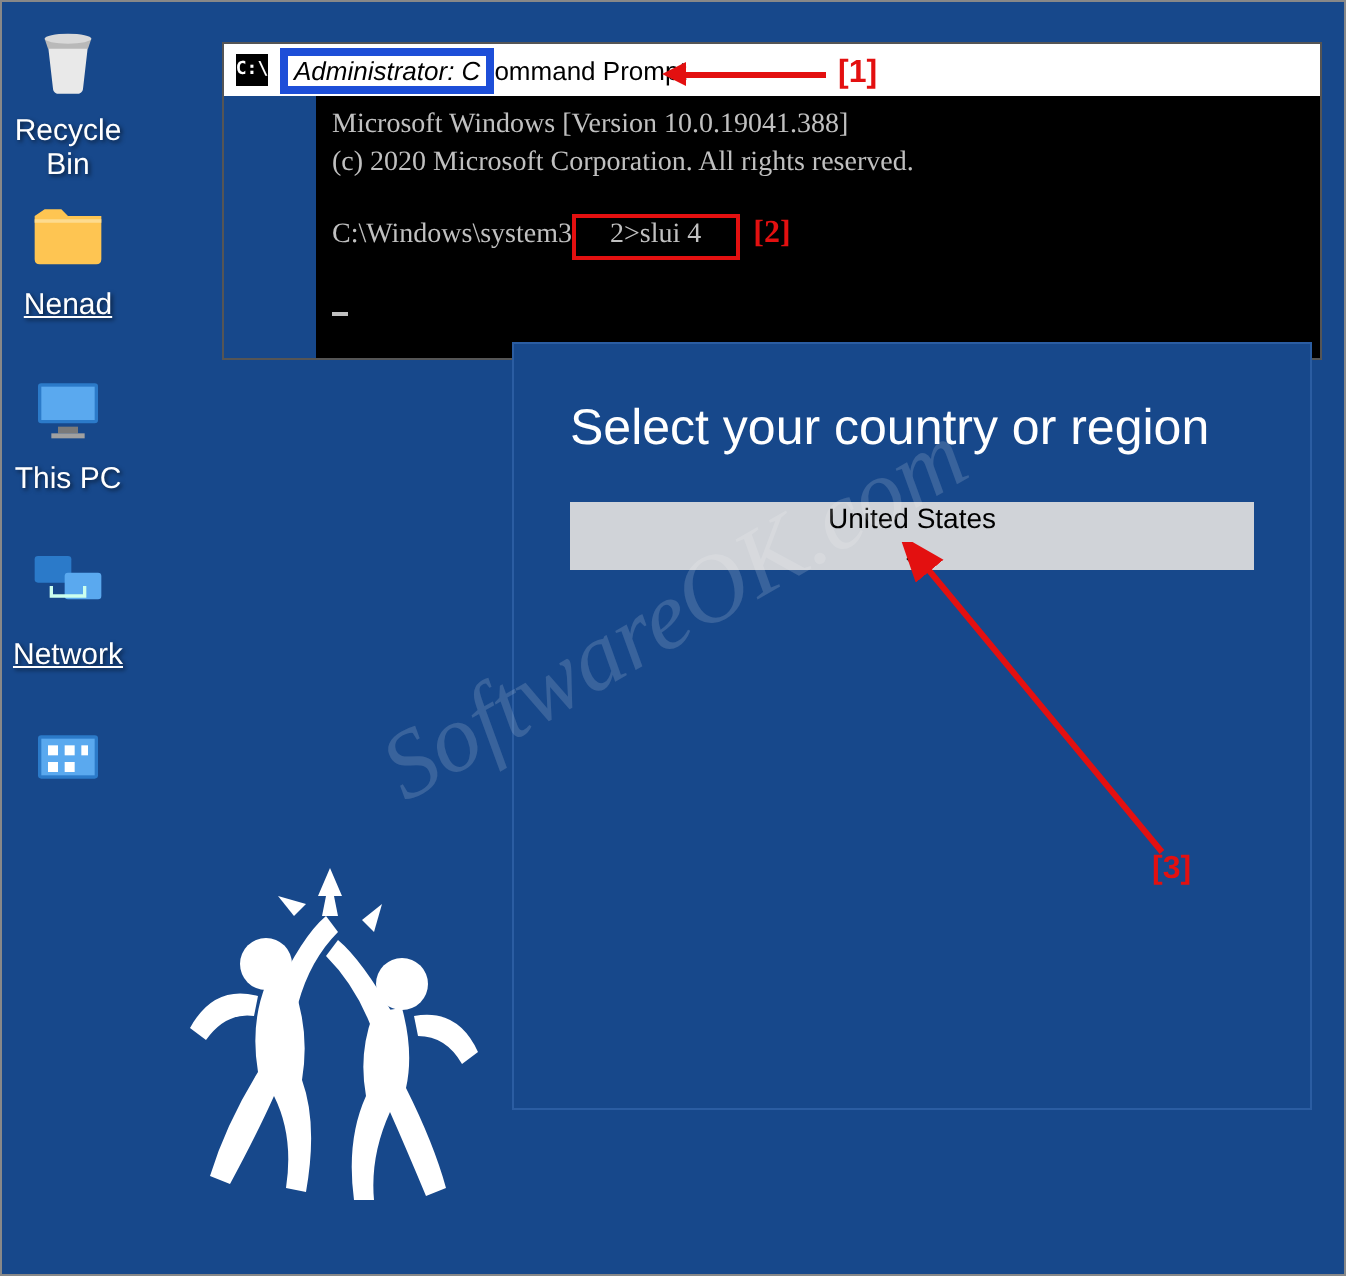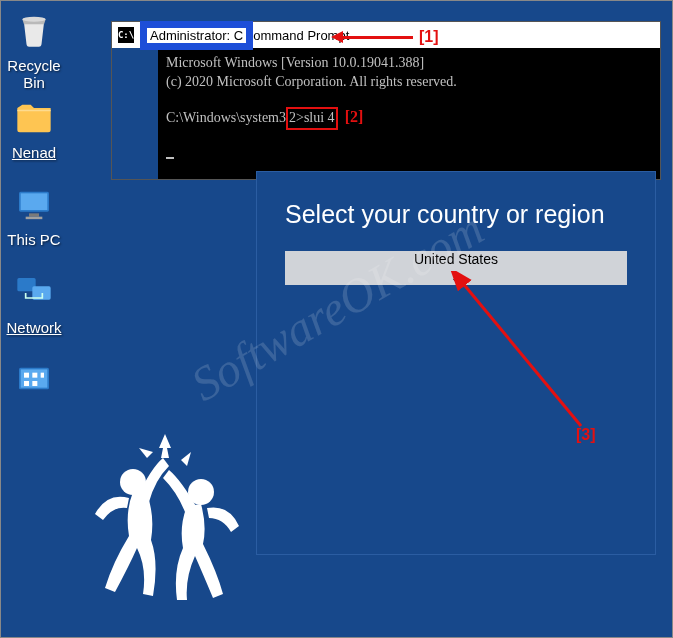--- a/index.html
+++ b/index.html
@@ -44,37 +44,38 @@
       padding: 0 6px;
     }
     .cmd-icon {
       width: 16px; height: 16px;
       display: inline-flex; align-items: center; justify-content: center;
       margin-right: 6px;
       background: #000; color: #fff;
       font-size: 9px; font-family: monospace; font-weight: bold;
     }
     .title-highlight {
-      border: 7px solid #1d4ed8;
+      border: 4px solid #1d4ed8;
       padding: 0 3px;
       position: relative;
+      font-style: italic;
     }
     .cmd-body {
       background: #000;
       color: #c0c0c0;
       font-family: Liberation Serif, serif;
       font-size: 14px;
       padding: 6px 8px 16px 8px;
       line-height: 1.35;
       min-height: 120px;
       margin-left: 46px;
     }
     .cmd-body .cmd-highlight {
       border: 2px solid #e31010;
-      padding: 0 1px;
+      padding: 0 17px;
       color: #c0c0c0;
       display: inline-block;
     }
     .cursor {
       display: inline-block;
       width: 8px; height: 2px;
       background: #c0c0c0;
       vertical-align: -2px;
     }
     

